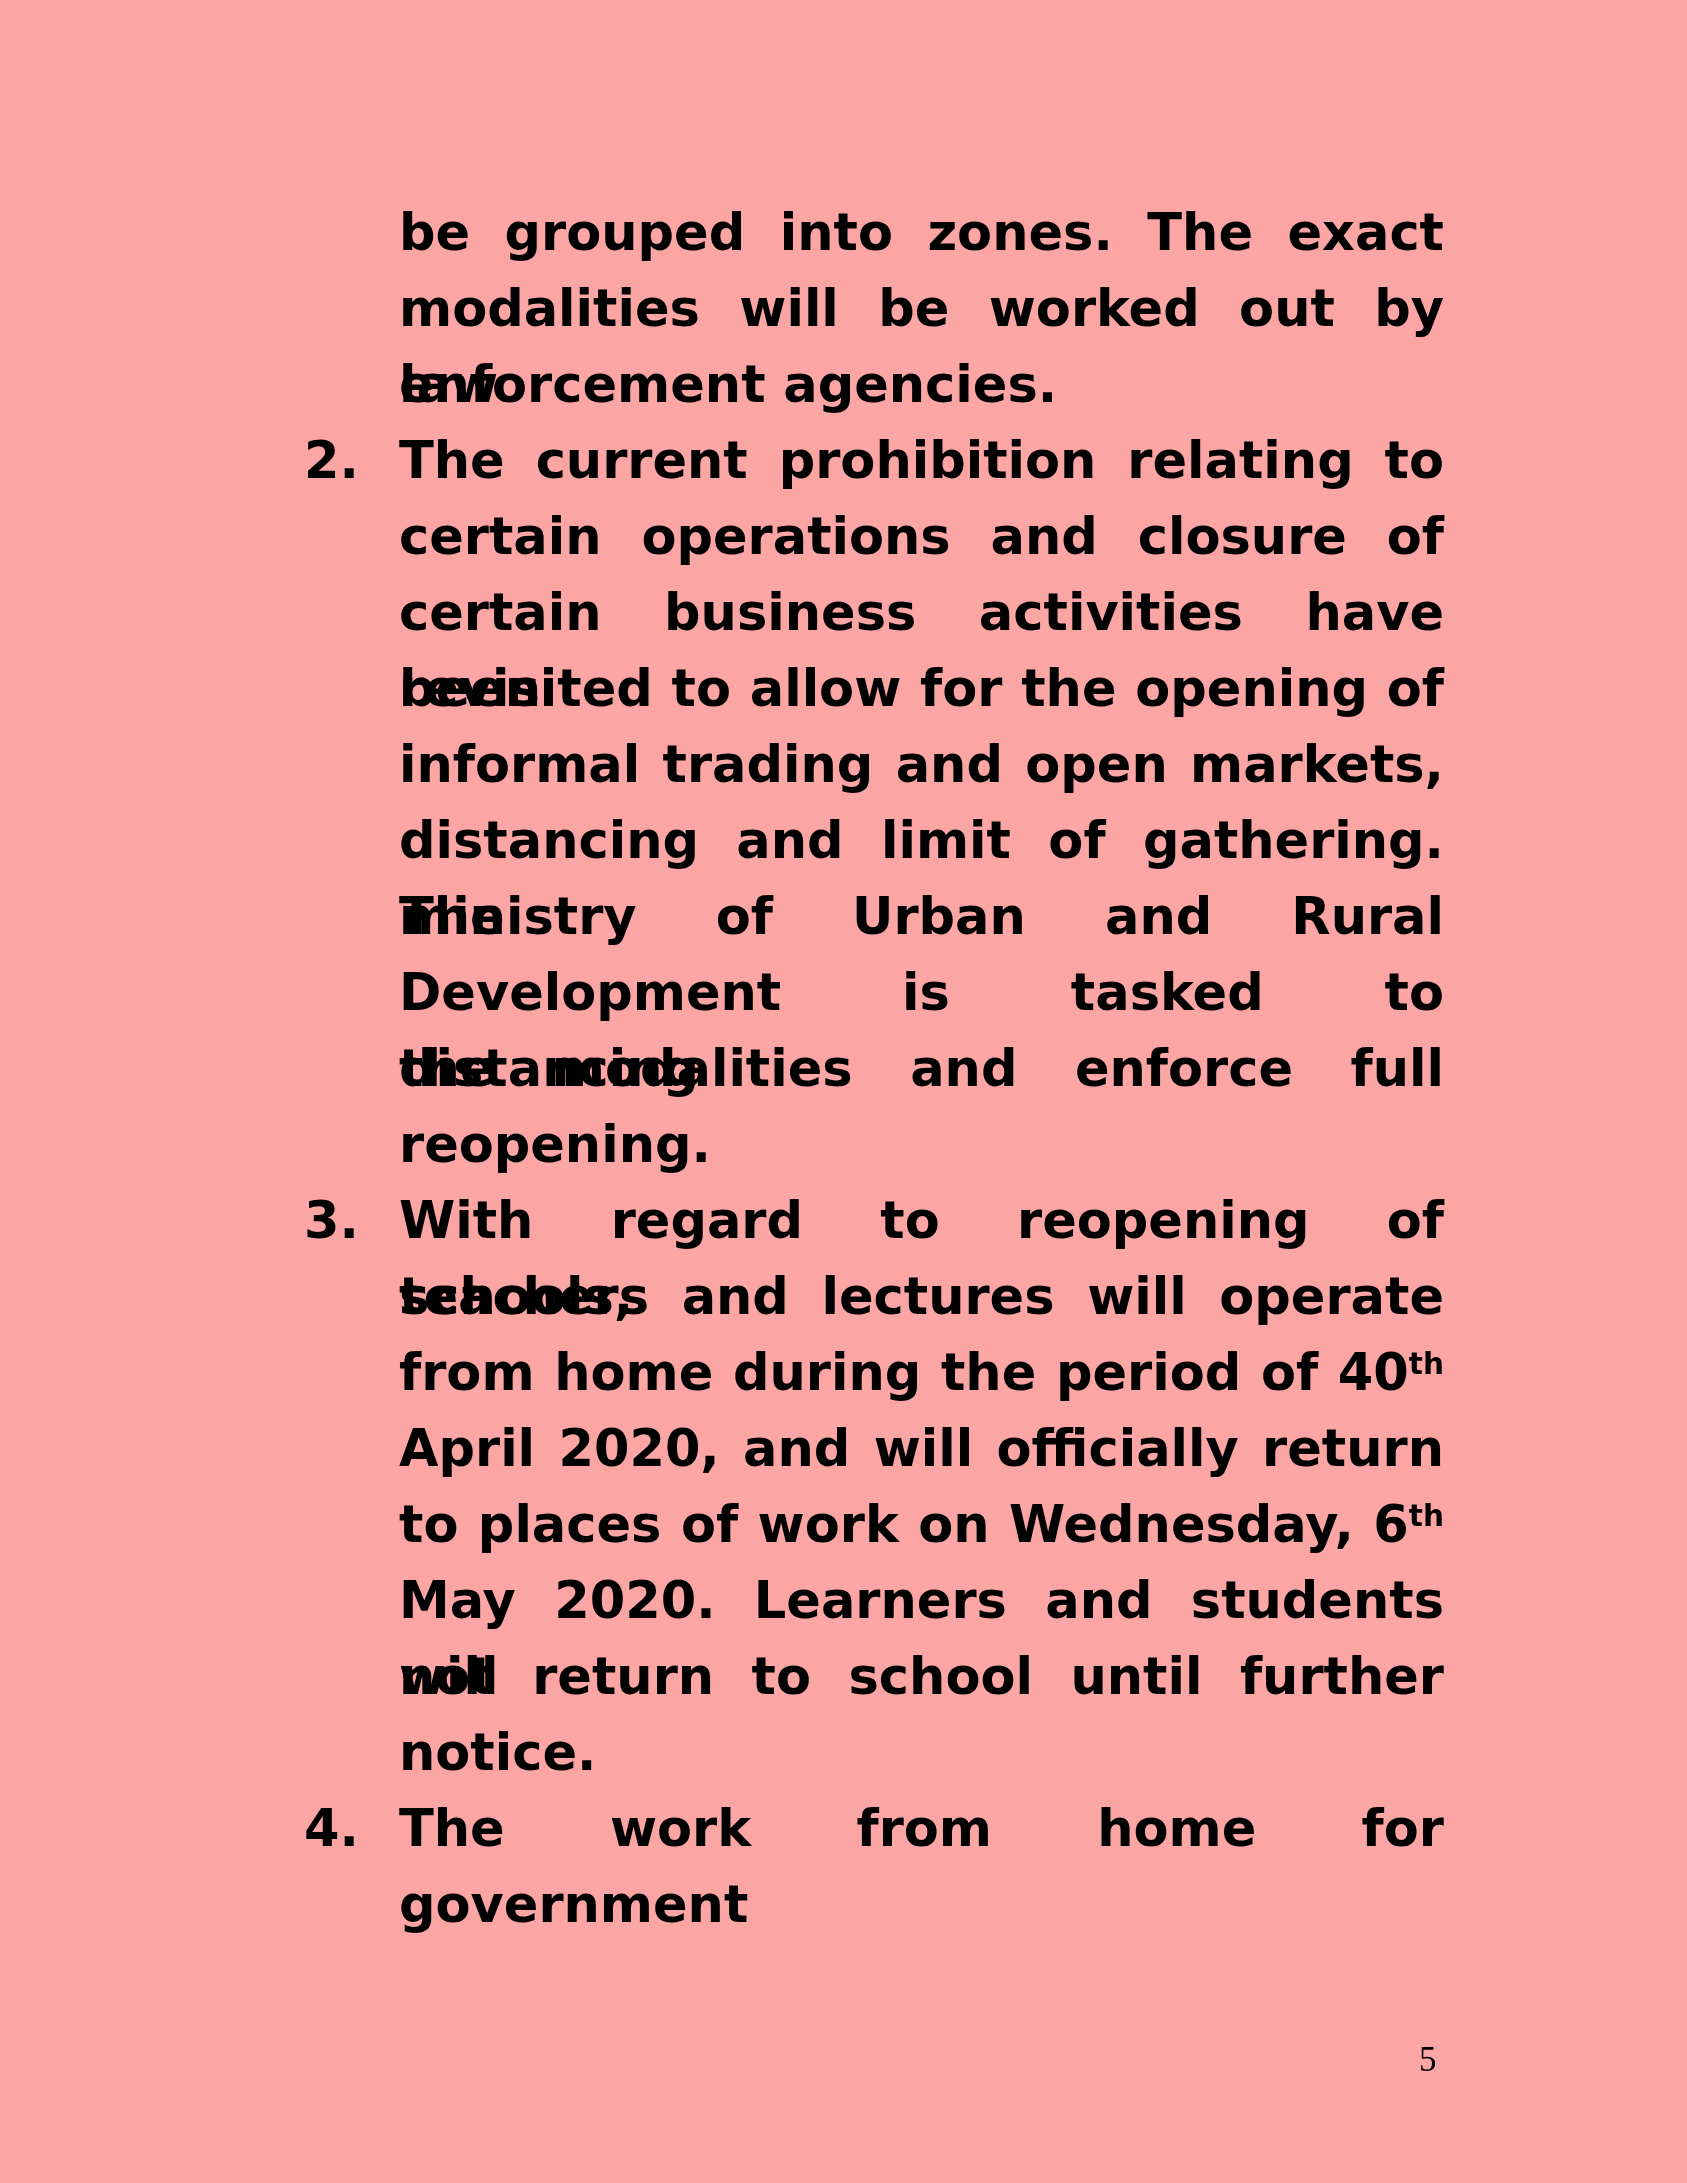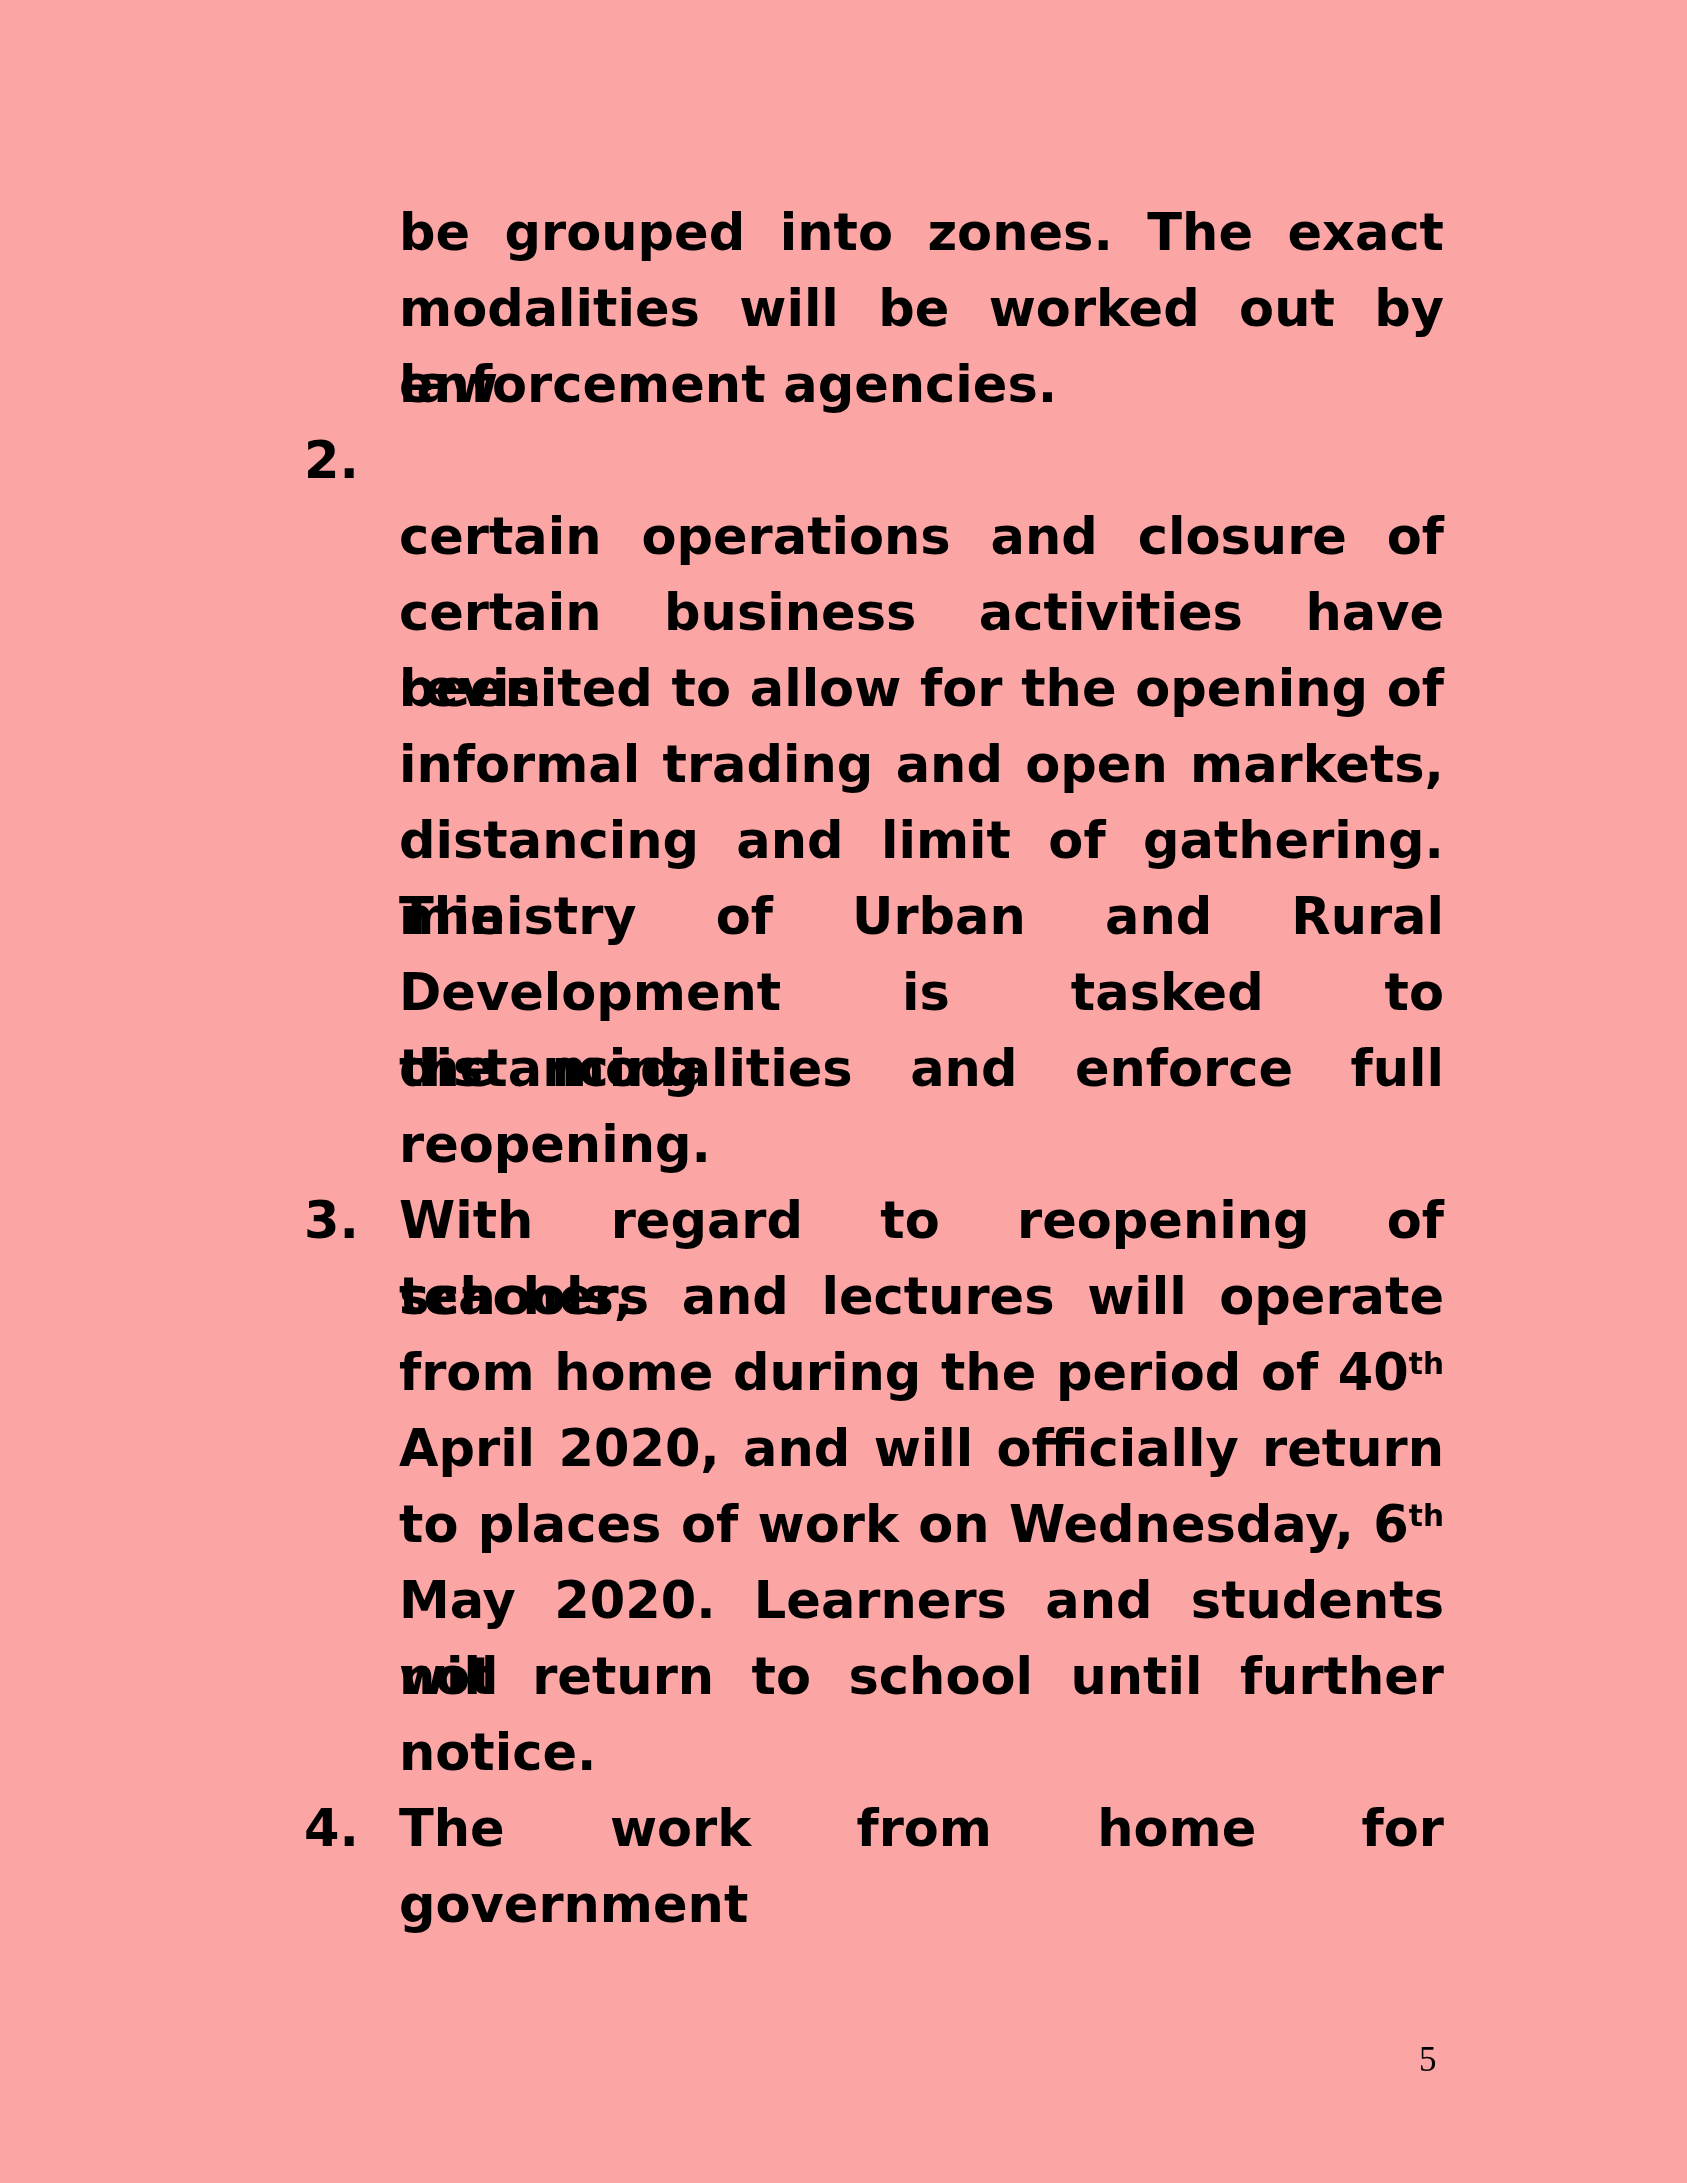--- a/index.html
+++ b/index.html
@@ -62,21 +62,21 @@
 </head>
 <body>
 
 <div class="page">
   <div class="textblock">
 
     <div class="line">be grouped into zones. The exact</div>
     <div class="line">modalities will be worked out by law</div>
     <div class="line last">enforcement agencies.</div>
 
-    <div class="line"><span class="marker">2.</span></div>
+    <div class="line"><span class="marker">2.</span><span>The current prohibition relating to</span></div>
     <div class="line">certain operations and closure of</div>
     <div class="line">certain business activities have been</div>
     <div class="line">revisited to allow for the opening of</div>
     <div class="line">informal trading and open markets,</div>
     <div class="line">distancing and limit of gathering. The</div>
     <div class="line">ministry of Urban and Rural</div>
     <div class="line">Development is tasked to distancing</div>
     <div class="line">the modalities and enforce full</div>
     <div class="line last">reopening.</div>
 

